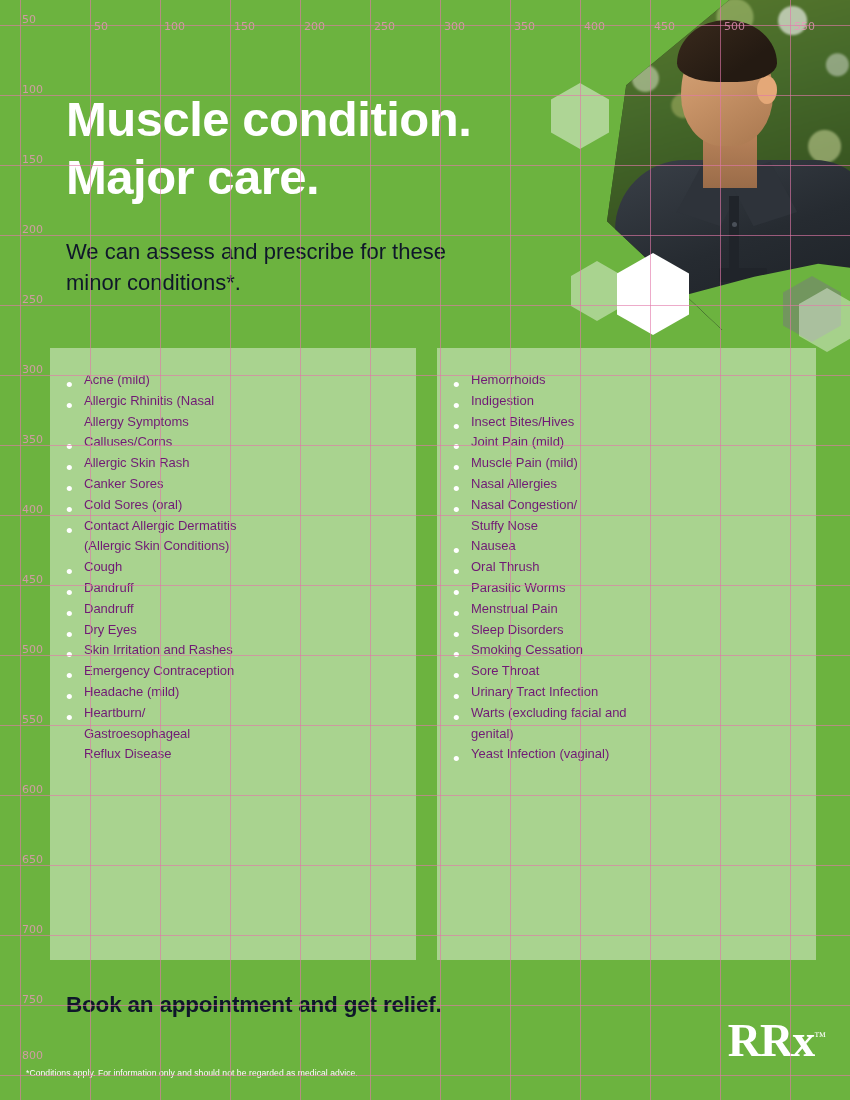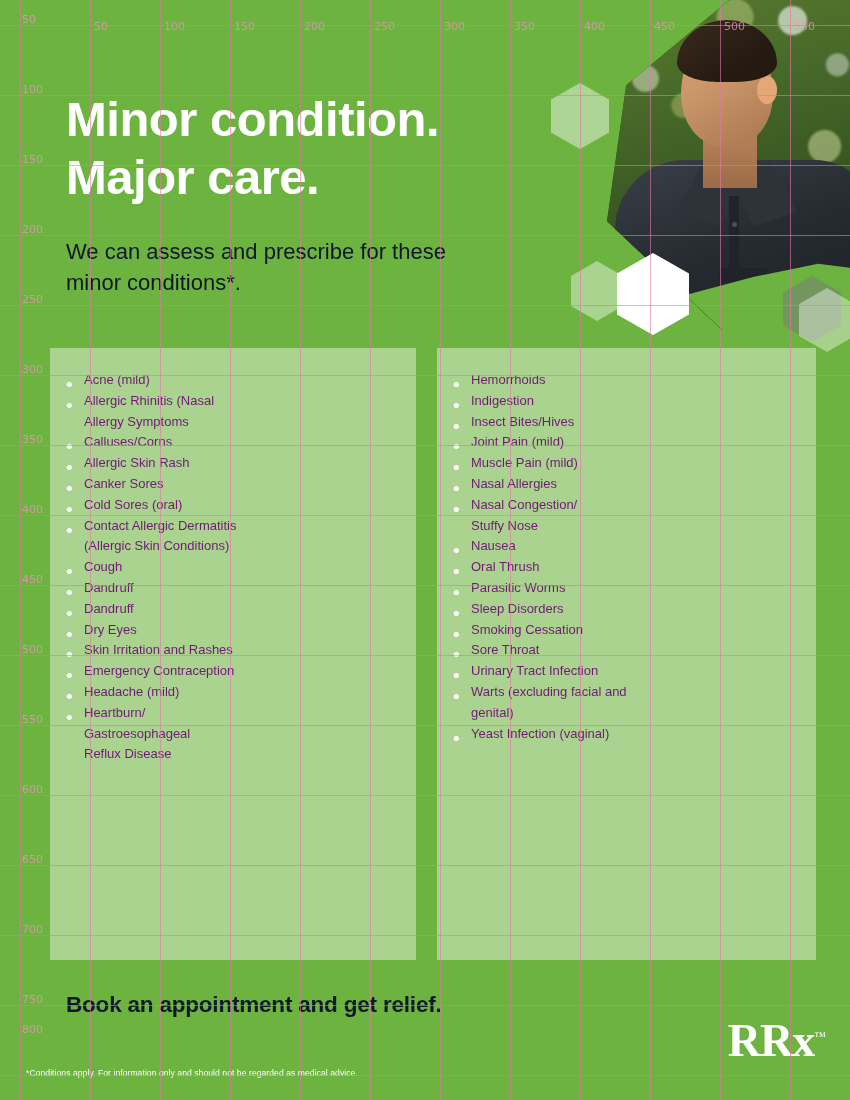--- a/index.html
+++ b/index.html
@@ -252,21 +252,21 @@
     <div class="photo-ground"></div>
   </div>
 
   <div class="hex hex-pale-top"></div>
   <div class="hex hex-pale-low"></div>
   <div class="hex hex-white-big"></div>
   <div class="hex hex-grey-right"></div>
   <div class="hex hex-pale-right"></div>
 
   <h1 class="headline">
-    <span class="line">Minor condition.</span>
+    <span class="line">Muscle condition.</span>
     <span class="line">Major care.</span>
   </h1>
 
   <p class="subhead">
     <span class="line">We can assess and prescribe for these</span>
     <span class="line">minor conditions*.</span>
   </p>
 
   <div class="panels">
     <div class="panel panel-left">
@@ -298,20 +298,21 @@
           <li>Indigestion</li>
           <li>Insect Bites/Hives</li>
           <li>Joint Pain (mild)</li>
           <li>Muscle Pain (mild)</li>
           <li>Nasal Allergies</li>
           <li>Nasal Congestion/</li>
           <li class="cont">Stuffy Nose</li>
           <li>Nausea</li>
           <li>Oral Thrush</li>
           <li>Parasitic Worms</li>
+          <li>Menstrual Pain</li>
           <li>Sleep Disorders</li>
           <li>Smoking Cessation</li>
           <li>Sore Throat</li>
           <li>Urinary Tract Infection</li>
           <li>Warts (excluding facial and</li>
           <li class="cont">genital)</li>
           <li>Yeast Infection (vaginal)</li>
         </ul>
     </div>
   </div>
@@ -371,17 +372,17 @@
       <div class="lbl lbl-y" style="top: 719px;">550</div>
       <div class="gl-h" style="top: 795px;"></div>
       <div class="lbl lbl-y" style="top: 789px;">600</div>
       <div class="gl-h" style="top: 865px;"></div>
       <div class="lbl lbl-y" style="top: 859px;">650</div>
       <div class="gl-h" style="top: 935px;"></div>
       <div class="lbl lbl-y" style="top: 929px;">700</div>
       <div class="gl-h" style="top: 1005px;"></div>
       <div class="lbl lbl-y" style="top: 999px;">750</div>
       <div class="gl-h" style="top: 1075px;"></div>
-      <div class="lbl lbl-y" style="top: 1029px; text-align: right;">800</div>
+      <div class="lbl lbl-y" style="top: 1055px; text-align: right;">800</div>
       <div class="gl-v" style="left: 20px;"></div>
     </div>
 
 </div>
 
 </body></html>

